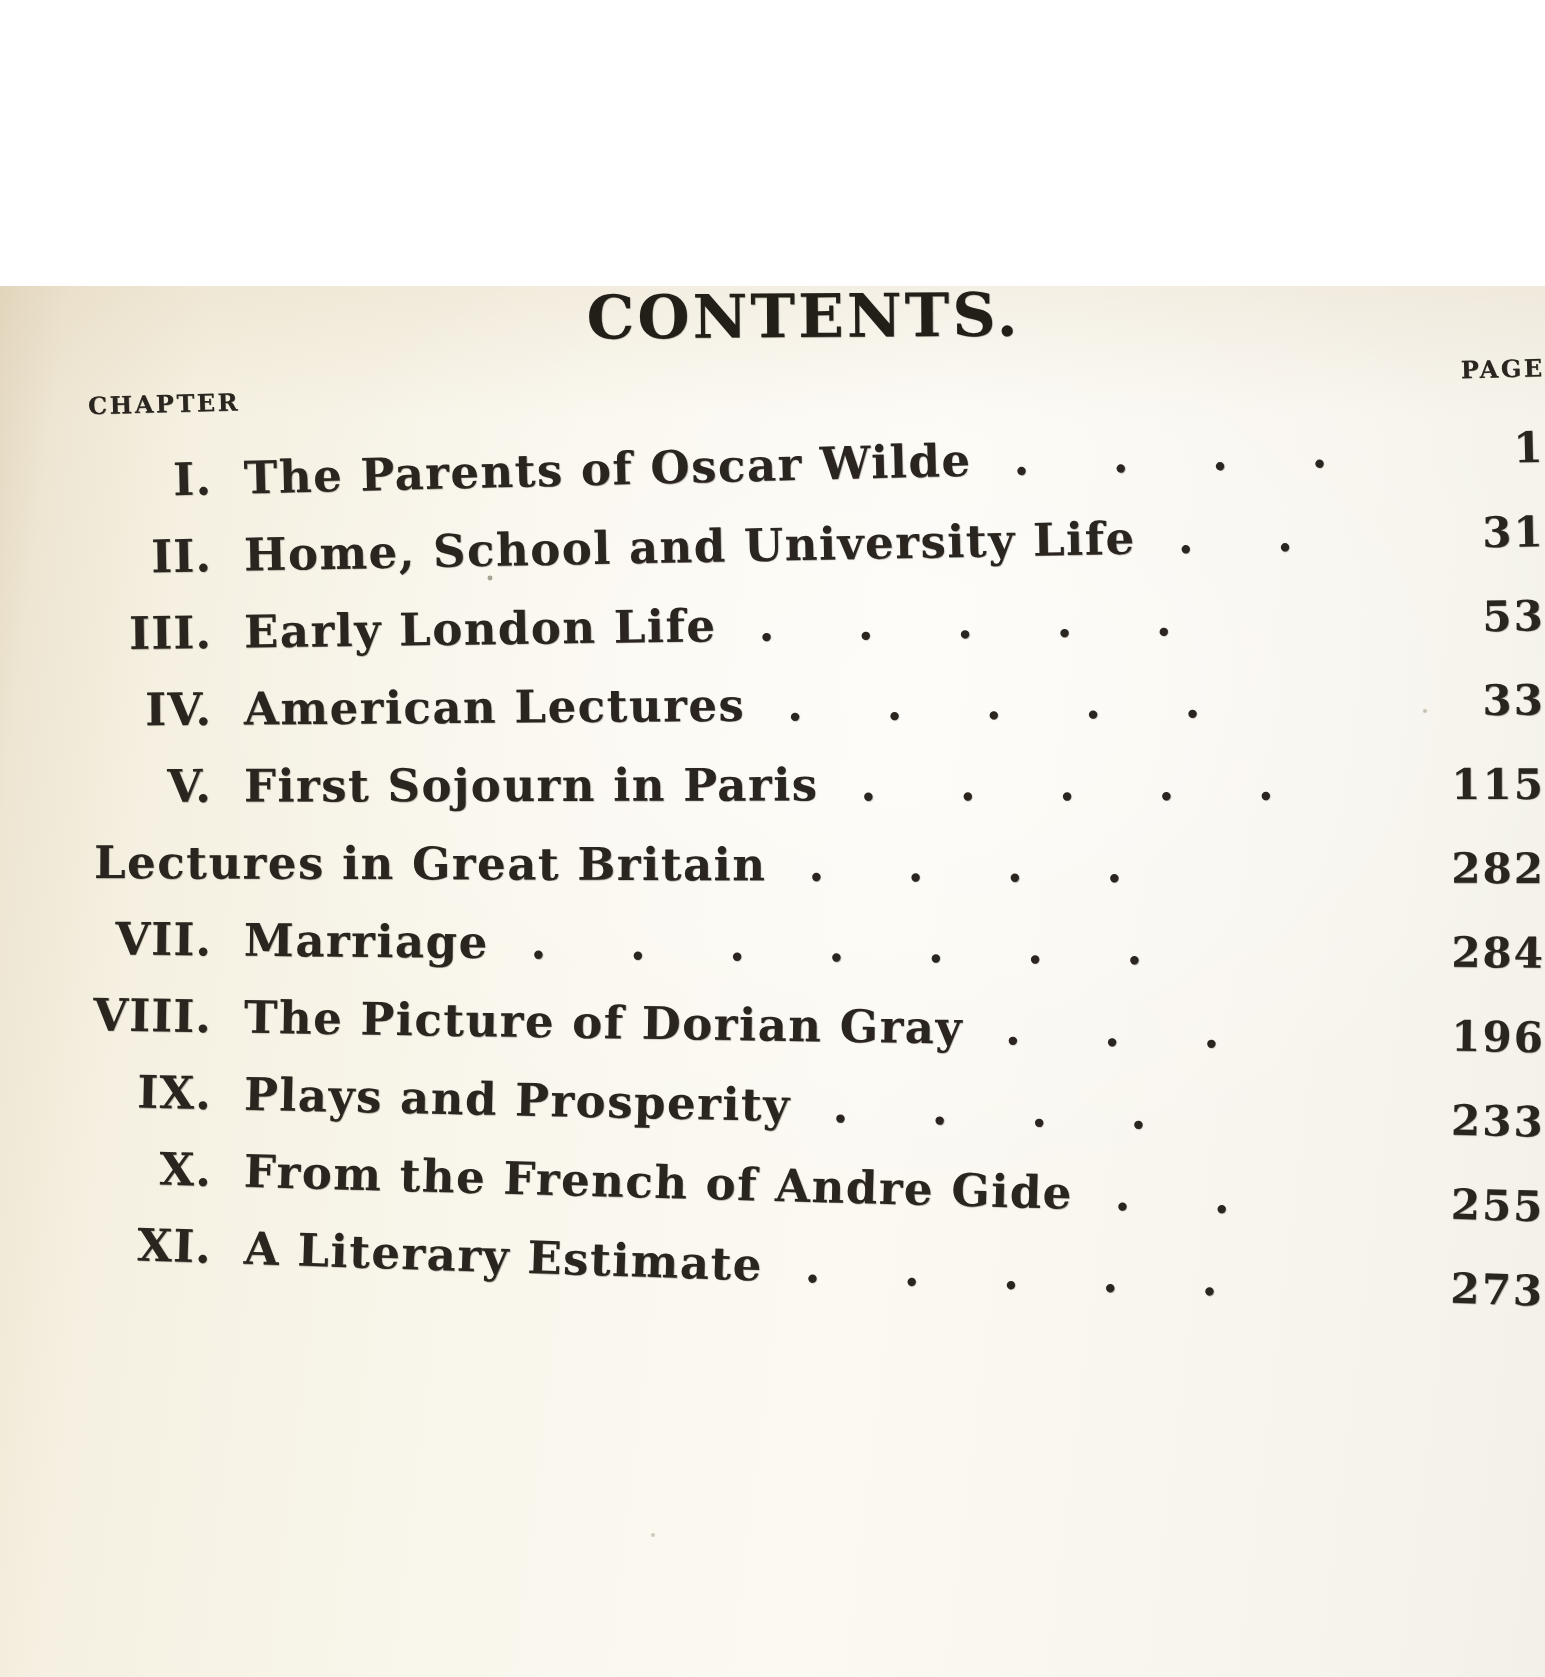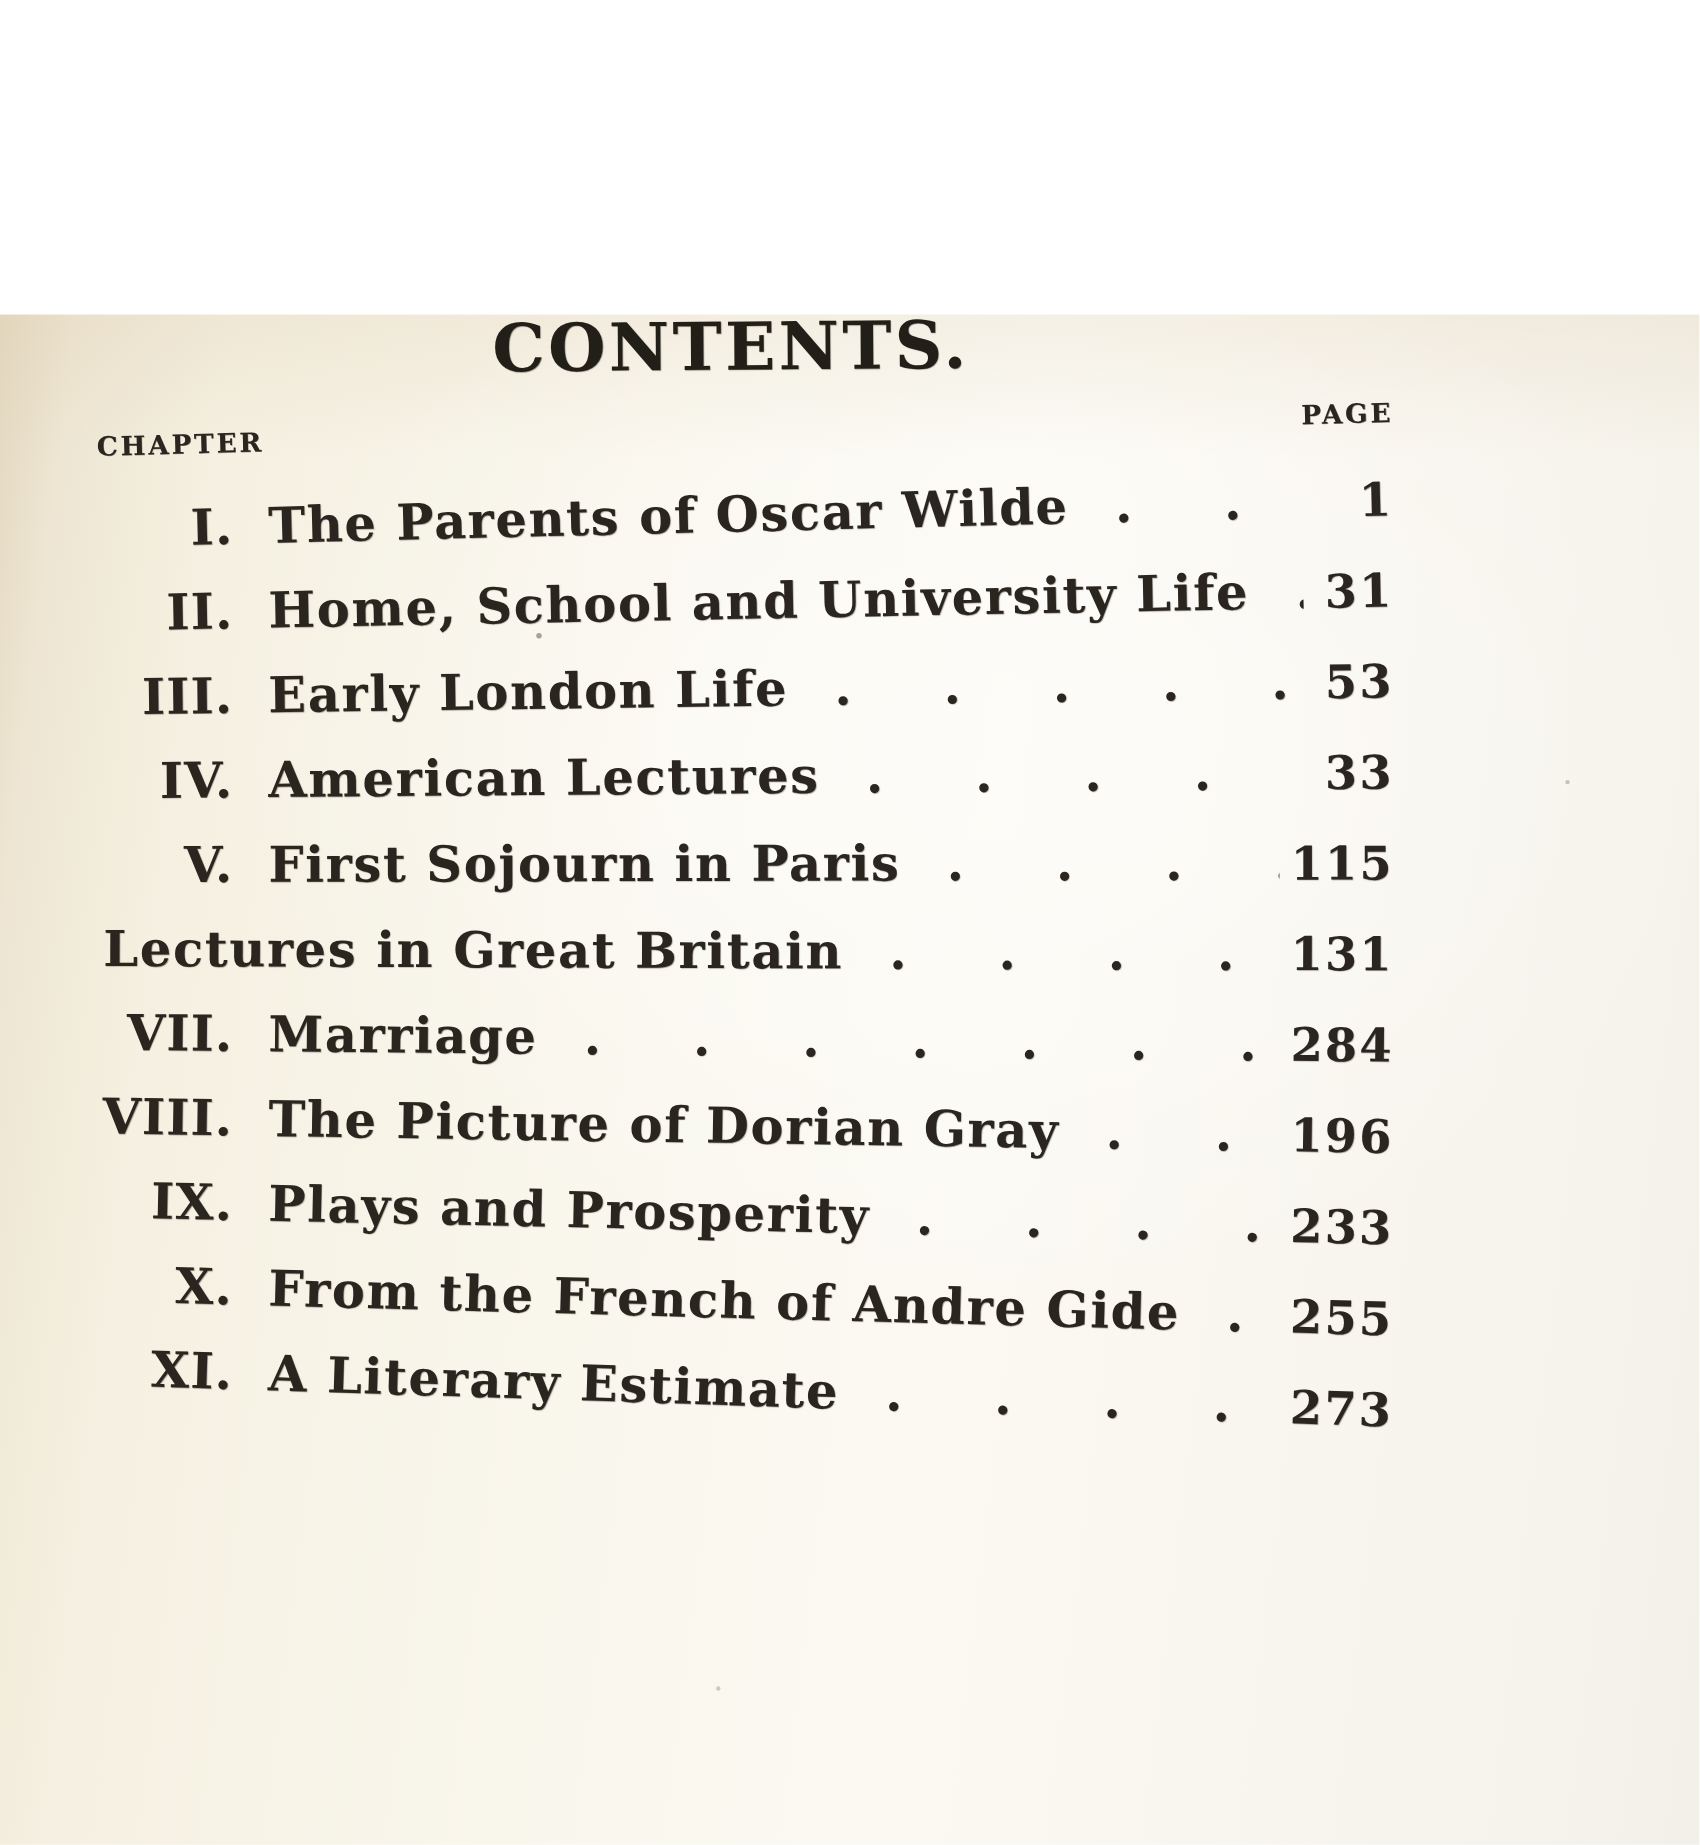--- a/index.html
+++ b/index.html
@@ -20,21 +20,20 @@
       radial-gradient(ellipse 980px 720px at 58% 24%, rgba(255,255,255,0.55), rgba(255,255,255,0) 72%),
       linear-gradient(to bottom, rgba(224,209,182,0.28) 0px, rgba(255,255,255,0) 130px),
       linear-gradient(to top, rgba(216,199,168,0.30) 0px, rgba(255,255,255,0) 150px),
       linear-gradient(97deg,
         #e3d7bf 0%, #eee6d3 4%, #f5f0e1 12%, #f9f6ec 34%,
         #fbf9f2 55%, #f8f5ee 78%, #f4f2ea 92%, #f1efe8 100%);
   }
   .toc {
     position: relative;
     padding-left: 62px;
-    padding-right: 278px; 
   }
   .contents-title {
     margin-top: 286px;
     font-size: 60px;
     line-height: 60px;
     font-weight: 700;
     letter-spacing: 3px;
     text-align: center;
     color: #221e18;
     transform: rotate(-0.4deg);
@@ -162,21 +161,21 @@
       </li>
       <li class="entry">
         <span class="num">V.</span>
         <span class="t">First Sojourn in Paris</span>
         <span class="dots">. . . . .</span>
         <span class="pg">115</span>
       </li>
       <li class="entry">
         <span class="t">Lectures in Great Britain</span>
         <span class="dots">. . . .</span>
-        <span class="pg">131</span>
+        <span class="pg">282</span>
       </li>
       <li class="entry">
         <span class="num">VII.</span>
         <span class="t">Marriage</span>
         <span class="dots">. . . . . . .</span>
         <span class="pg">284</span>
       </li>
       <li class="entry">
         <span class="num">VIII.</span>
         <span class="t">The Picture of Dorian Gray</span>

